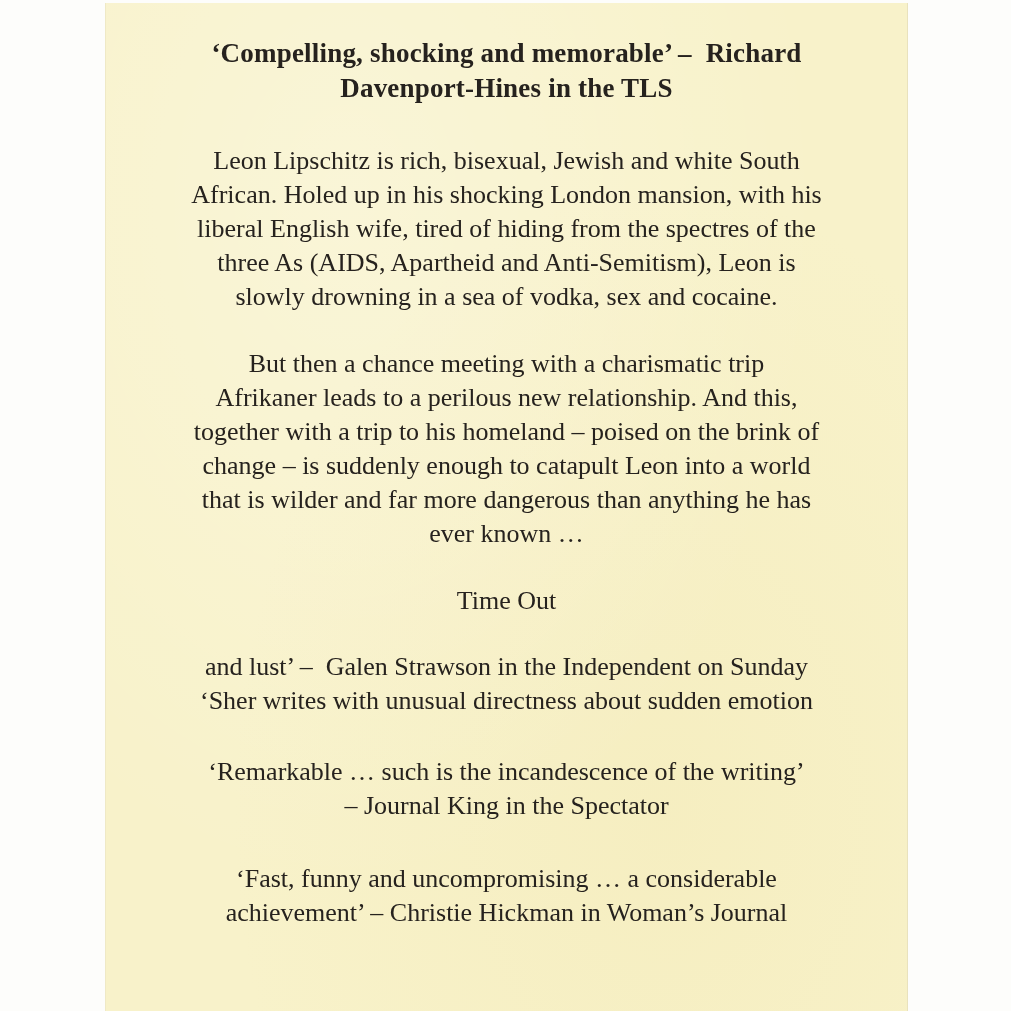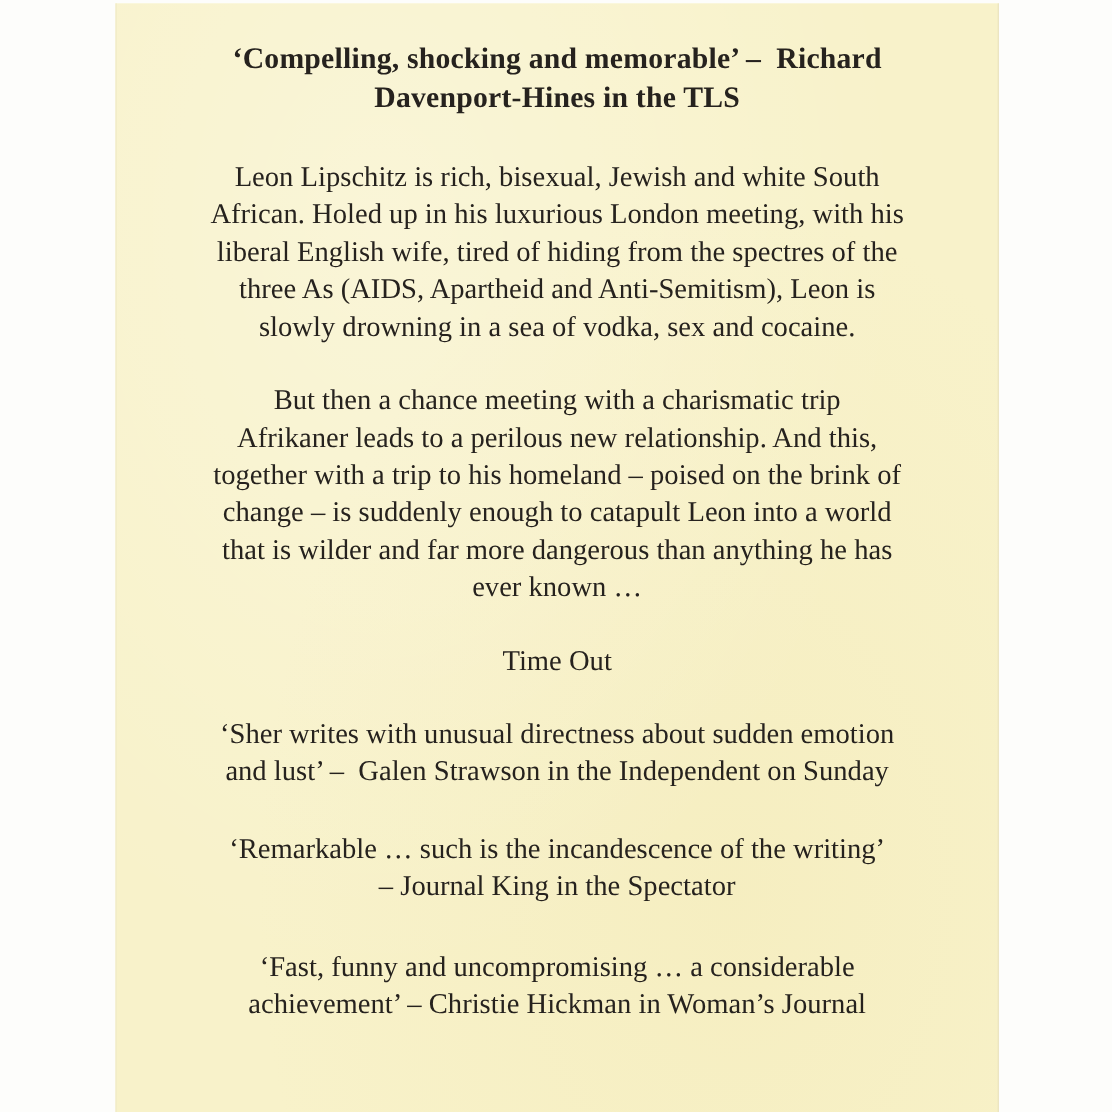--- a/index.html
+++ b/index.html
@@ -85,21 +85,21 @@
       <div class="line">
         <span>Davenport-Hines in the </span><span class="it">TLS</span>
       </div>
     </div>
 
     <div class="block mb33">
       <div class="line">
         <span>Leon Lipschitz is rich, bisexual, Jewish and white South</span>
       </div>
       <div class="line">
-        <span>African. Holed up in his luxurious London meeting, with his</span>
+        <span>African. Holed up in his shocking London mansion, with his</span>
       </div>
       <div class="line">
         <span>liberal English wife, tired of hiding from the spectres of the</span>
       </div>
       <div class="line">
         <span>three As (AIDS, Apartheid and Anti-Semitism), Leon is</span>
       </div>
       <div class="line">
         <span>slowly drowning in a sea of vodka, sex and cocaine.</span>
       </div>
@@ -127,24 +127,24 @@
     </div>
 
     <div class="block mb32">
       <div class="line">
         <span class="it">Time Out</span>
       </div>
     </div>
 
     <div class="block mb37">
       <div class="line">
-        <span>‘Sher writes with unusual directness about sudden emotion</span>
+        <span>and lust’ –&nbsp; Galen Strawson in the </span><span class="it">Independent on Sunday</span>
       </div>
       <div class="line">
-        <span>and lust’ –&nbsp; Galen Strawson in the </span><span class="it">Independent on Sunday</span>
+        <span>‘Sher writes with unusual directness about sudden emotion</span>
       </div>
     </div>
 
     <div class="block mb35">
       <div class="line">
         <span>‘Remarkable … such is the incandescence of the writing’</span>
       </div>
       <div class="line">
         <span>– Journal King in the </span><span class="it">Spectator</span>
       </div>

